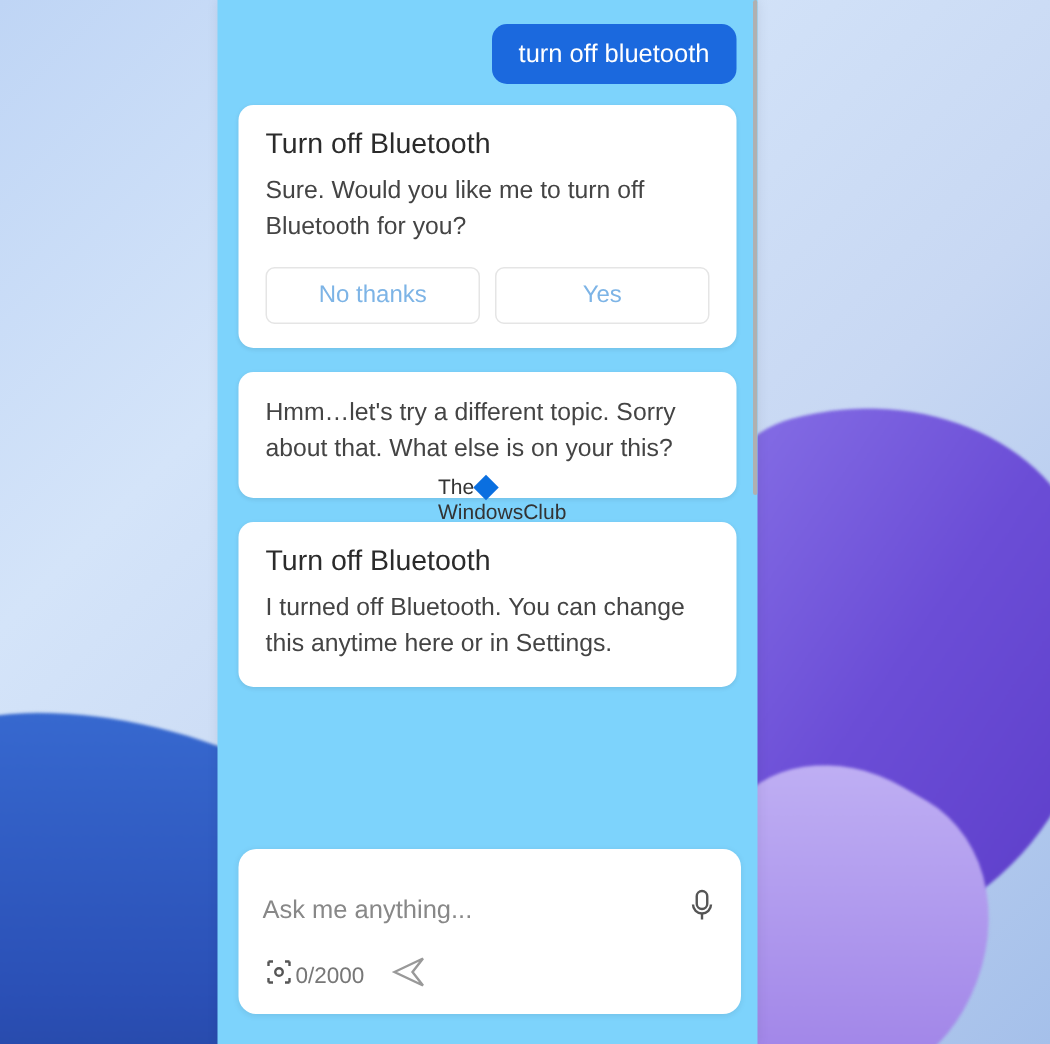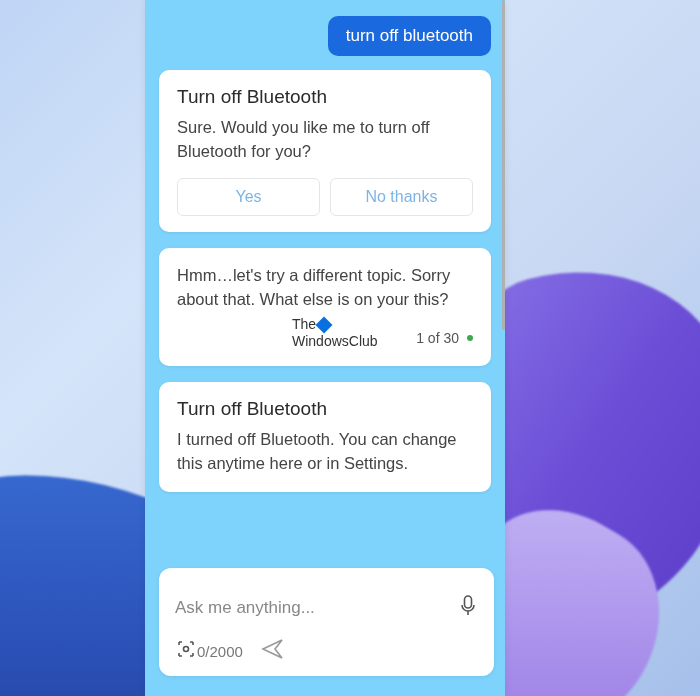--- a/index.html
+++ b/index.html
@@ -199,34 +199,30 @@
     <div class="scrollbar"></div>
 
     <div class="user-msg">
       <div class="user-bubble">turn off bluetooth</div>
     </div>
 
     <div class="card">
       <div class="card-title">Turn off Bluetooth</div>
       <div class="card-body">Sure. Would you like me to turn off Bluetooth for you?</div>
       <div class="btn-row">
+        <div class="action-btn">No thanks</div>
         <div class="action-btn">Yes</div>
-        <div class="action-btn">No thanks</div>
       </div>
     </div>
 
     <div class="card card2">
       <div class="card-body">Hmm…let's try a different topic. Sorry about that. What else is on your this?</div>
       <div class="watermark">
         <span>The</span><span class="sq"></span><br>
         <span>WindowsClub</span>
-      </div>
-      <div class="counter-row">
-        <span>1 of 30</span>
-        <span class="dot"></span>
       </div>
     </div>
 
     <div class="card">
       <div class="card-title">Turn off Bluetooth</div>
       <div class="card-body">I turned off Bluetooth. You can change this anytime here or in Settings.</div>
     </div>
   </div>
 
   <div class="input-area">

